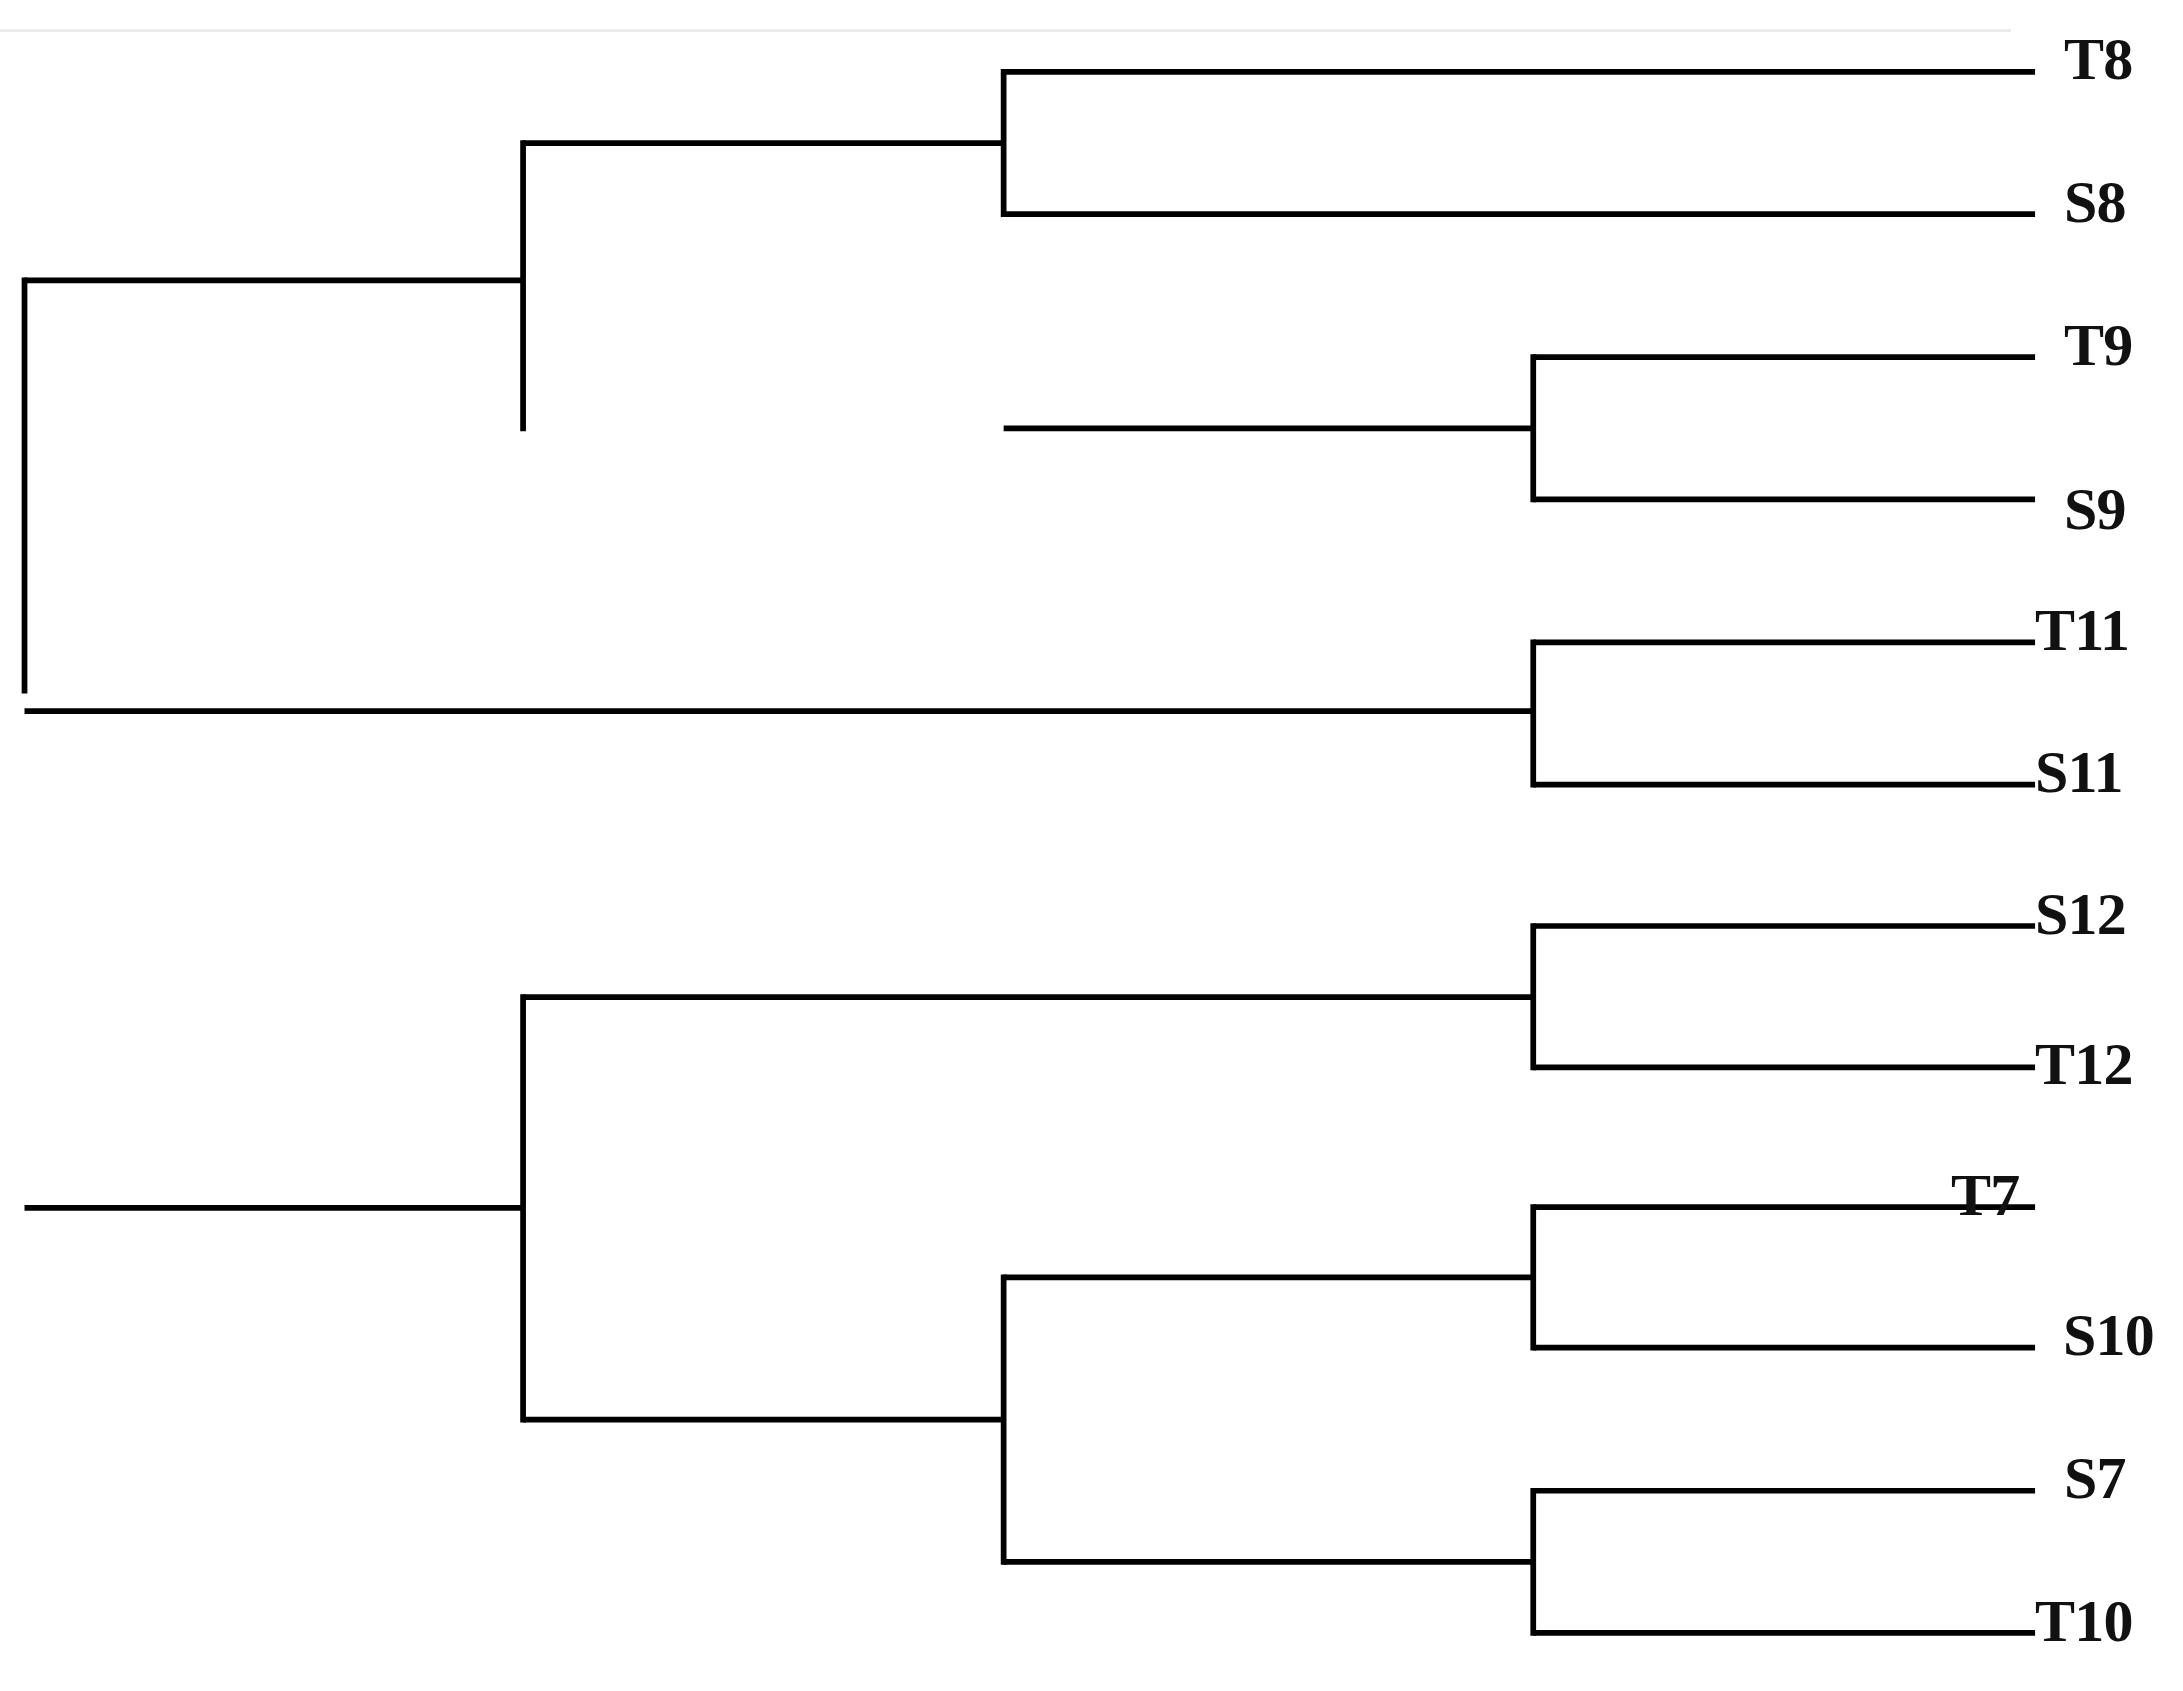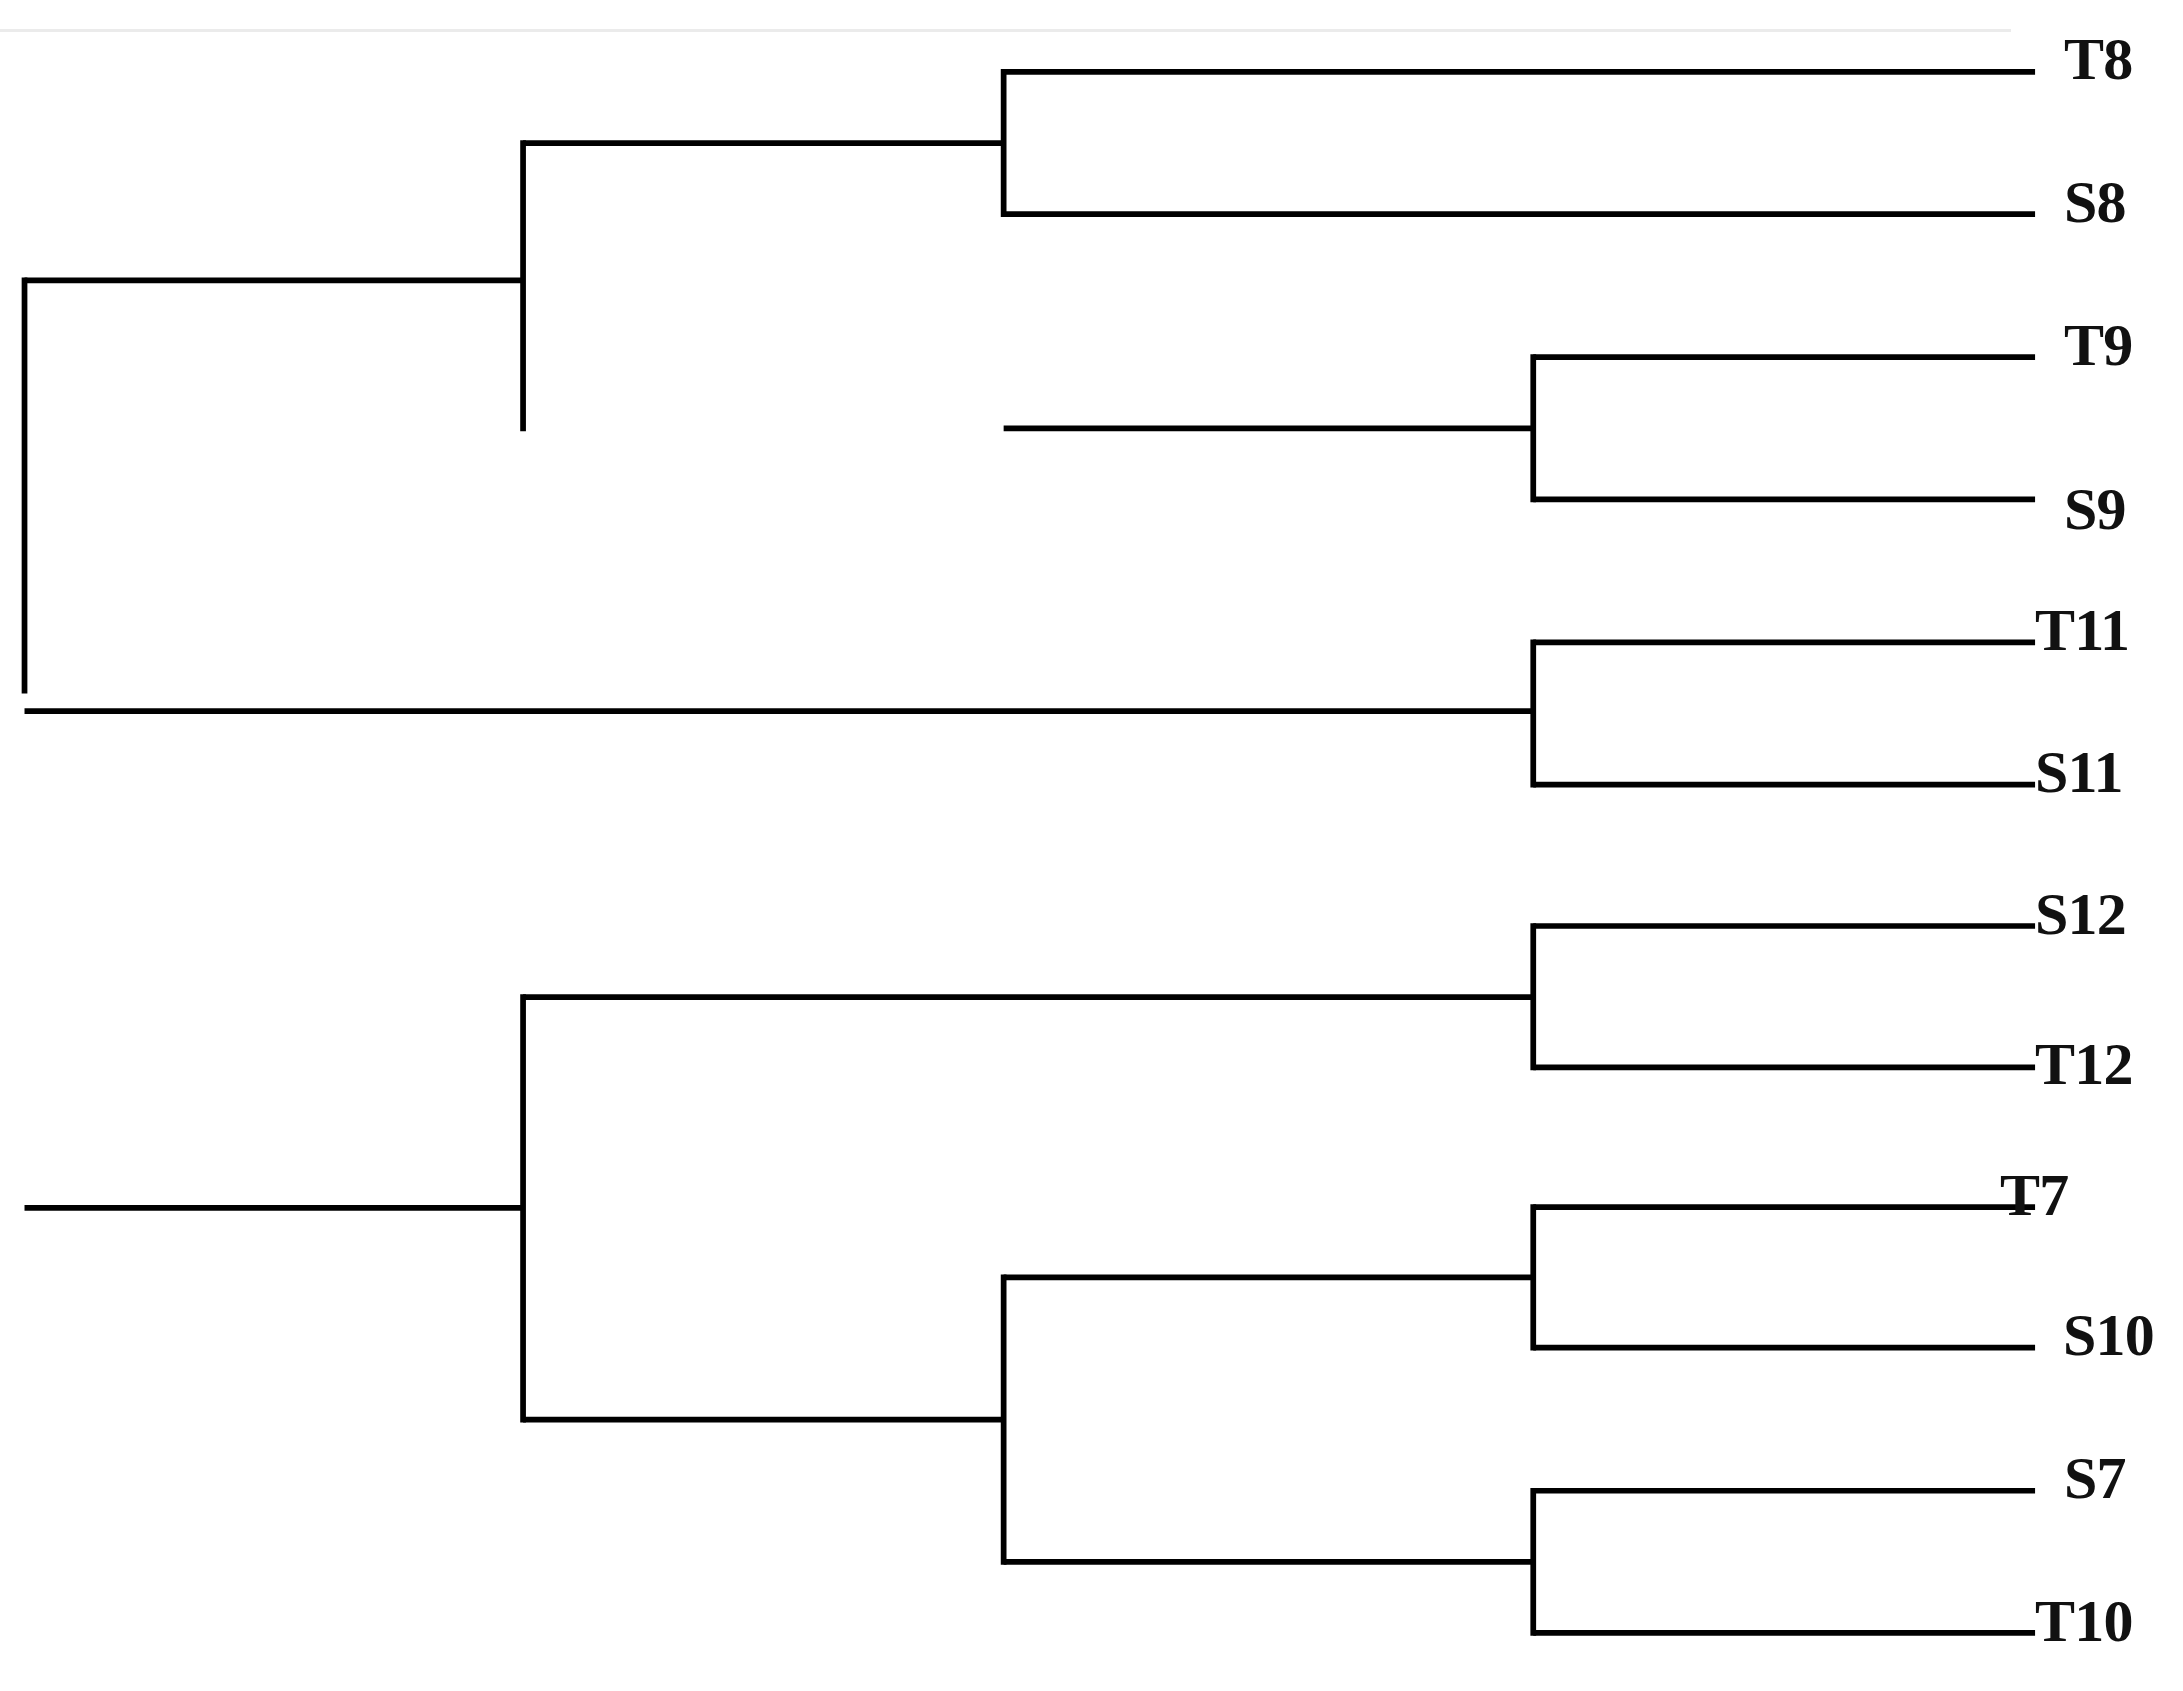--- a/index.html
+++ b/index.html
@@ -60,19 +60,19 @@
   </svg>
   <div id="labels">
       <div class="leaf-label" style="left: 2064px; top: 29px;">T8</div>
       <div class="leaf-label" style="left: 2064px; top: 172px; text-align: right;">S8</div>
       <div class="leaf-label" style="left: 2064px; top: 315px;">T9</div>
       <div class="leaf-label" style="left: 2064px; top: 479px;">S9</div>
       <div class="leaf-label" style="left: 2035px; top: 600px;">T11</div>
       <div class="leaf-label" style="left: 2035px; top: 742px;">S11</div>
       <div class="leaf-label" style="left: 2035px; top: 884px;">S12</div>
       <div class="leaf-label" style="left: 2035px; top: 1034px;">T12</div>
-      <div class="leaf-label" style="left: 2000px; top: 1165px;">T7</div>
+      <div class="leaf-label" style="left: 1951px; top: 1165px;">T7</div>
       <div class="leaf-label" style="left: 2035px; top: 1305px; margin-left: 28px;">S10</div>
       <div class="leaf-label" style="left: 2064px; top: 1448px;">S7</div>
       <div class="leaf-label" style="left: 2035px; top: 1591px;">T10</div>
     </div>
 </div>
 
 
 </body></html>

